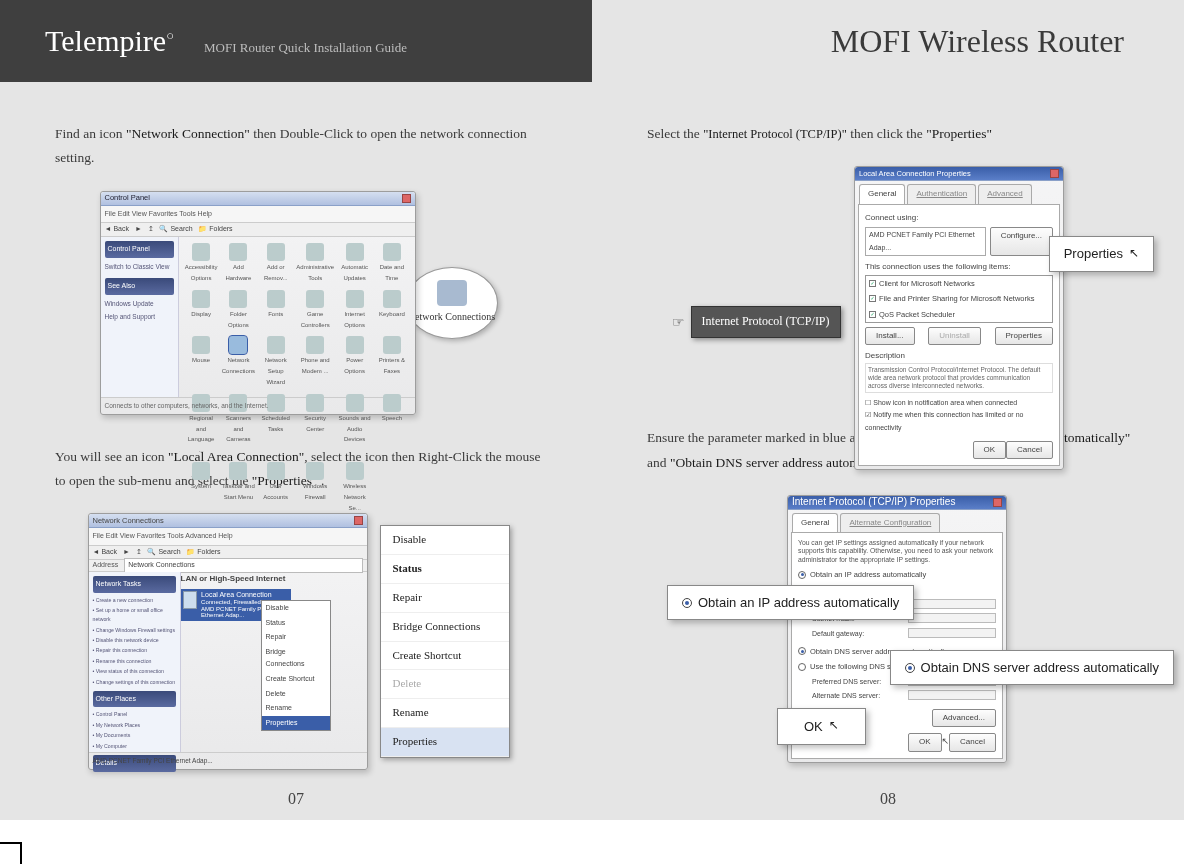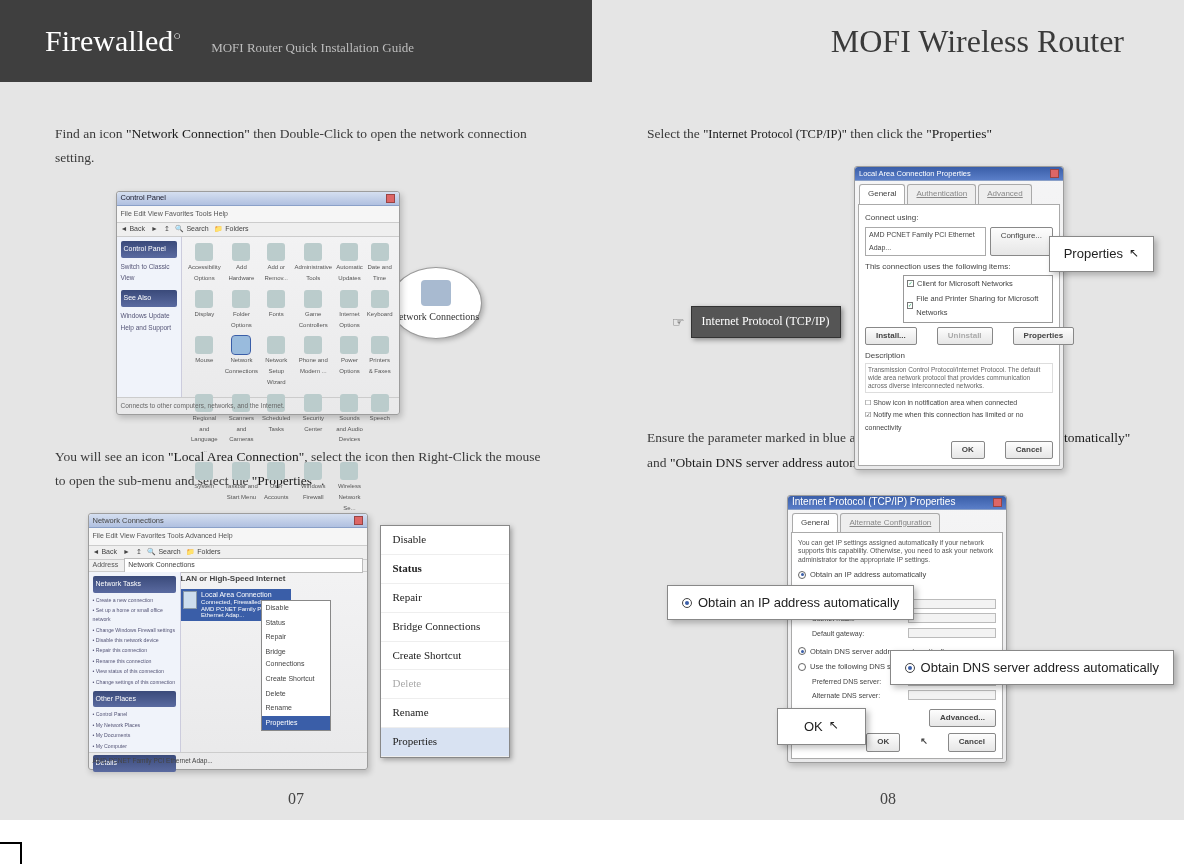--- a/index.html
+++ b/index.html
@@ -127,25 +127,25 @@
     font-size:11px; width:130px;
   }
   .context-menu .mi { padding:4px 12px; border-bottom:1px solid #eee; color:#222;}
   .context-menu .mi.faded { color:#aaa; }
   .context-menu .mi.hl { background:#d8e2f2; }
 
   .prop-win .tabrow { display:flex; gap:2px; padding:3px 4px 0; font-size:8px;}
   .prop-win .tab { background:#fff; border:1px solid #aaa; border-bottom:none; padding:2px 8px; border-radius:3px 3px 0 0;}
   .prop-win .tab.inact { background:#eee; color:#888;text-decoration:underline;}
   .prop-win .panel { background:#fff; border:1px solid #aaa; margin:0 3px 3px; padding:6px; font-size:8px;}
-  .prop-win .listbox { border:1px solid #999; background:#fff; height:48px; overflow:hidden; font-size:7.5px;margin-left:38px;}
+  .prop-win .listbox { border:1px solid #999; background:#fff; height:48px; overflow:hidden; font-size:7.5px;}
   .prop-win .listbox .li { padding:1px 3px; display:flex; gap:3px; align-items:center;}
   .prop-win .listbox .li.sel { background:#3a5ea8; color:#fff;}
   .prop-win .listbox .li .cb { width:7px; height:7px; border:1px solid #777; background:#fff; font-size:5px; color:#2a6; text-align:center; line-height:5px;}
-  .btnrow { display:flex; gap:20px; justify-content:flex-end; margin-top:6px;font-weight:bold;}
+  .btnrow { display:flex; gap:0; justify-content:flex-end; margin-top:6px;}
   .wbtn { border:1px solid #888; background:linear-gradient(#fdfdfd,#e6e6e6); padding:1px 10px; font-size:8px; border-radius:2px;}
 
   .dkpill {
     background:#555; color:#fff; font-size:12px; padding:4px 10px; border:1px solid #333;
     box-shadow:2px 2px 5px rgba(0,0,0,.4);
   }
 
   .callout-lbl {
     background:#fff; border:1px solid #888; padding:5px 14px; font-size:13px; font-family:Tahoma,Arial,sans-serif; color:#222;
     box-shadow:3px 3px 6px rgba(0,0,0,.25);
@@ -163,32 +163,32 @@
 <body>
 
 <div class="corner tr"></div>
 <div class="corner bl"></div>
 
 <div class="spread">
 
   <div class="page left">
     <div class="header-bar">
       <span class="brand">
-        <span>Firewalled</span><span class="brand-super">○</span>
+        <span>Telempire</span><span class="brand-super">○</span>
       </span>
       <span class="subtitle">MOFI Router Quick Installation Guide</span>
     </div>
 
     <div class="content">
       <p>
         <span>Find an icon </span><span class="emph">"Network Connection"</span><span> then Double-Click to open the network connection setting.</span>
       </p>
 
       <div class="figure" style="gap:0;">
-        <div class="win" style="width:284px;">
+        <div class="win" style="width:316px;">
           <div class="tbar">
             <span style="font-size:7.5px;color:#223">Control Panel</span>
             <span class="xbtn"></span>
           </div>
           <div class="menu-strip">File   Edit   View   Favorites   Tools   Help</div>
           <div class="toolbar-strip">
             <span>◄ <span>Back</span></span>
             <span>►</span>
               <span>↥</span>
             <span>🔍 <span>Search</span></span>

